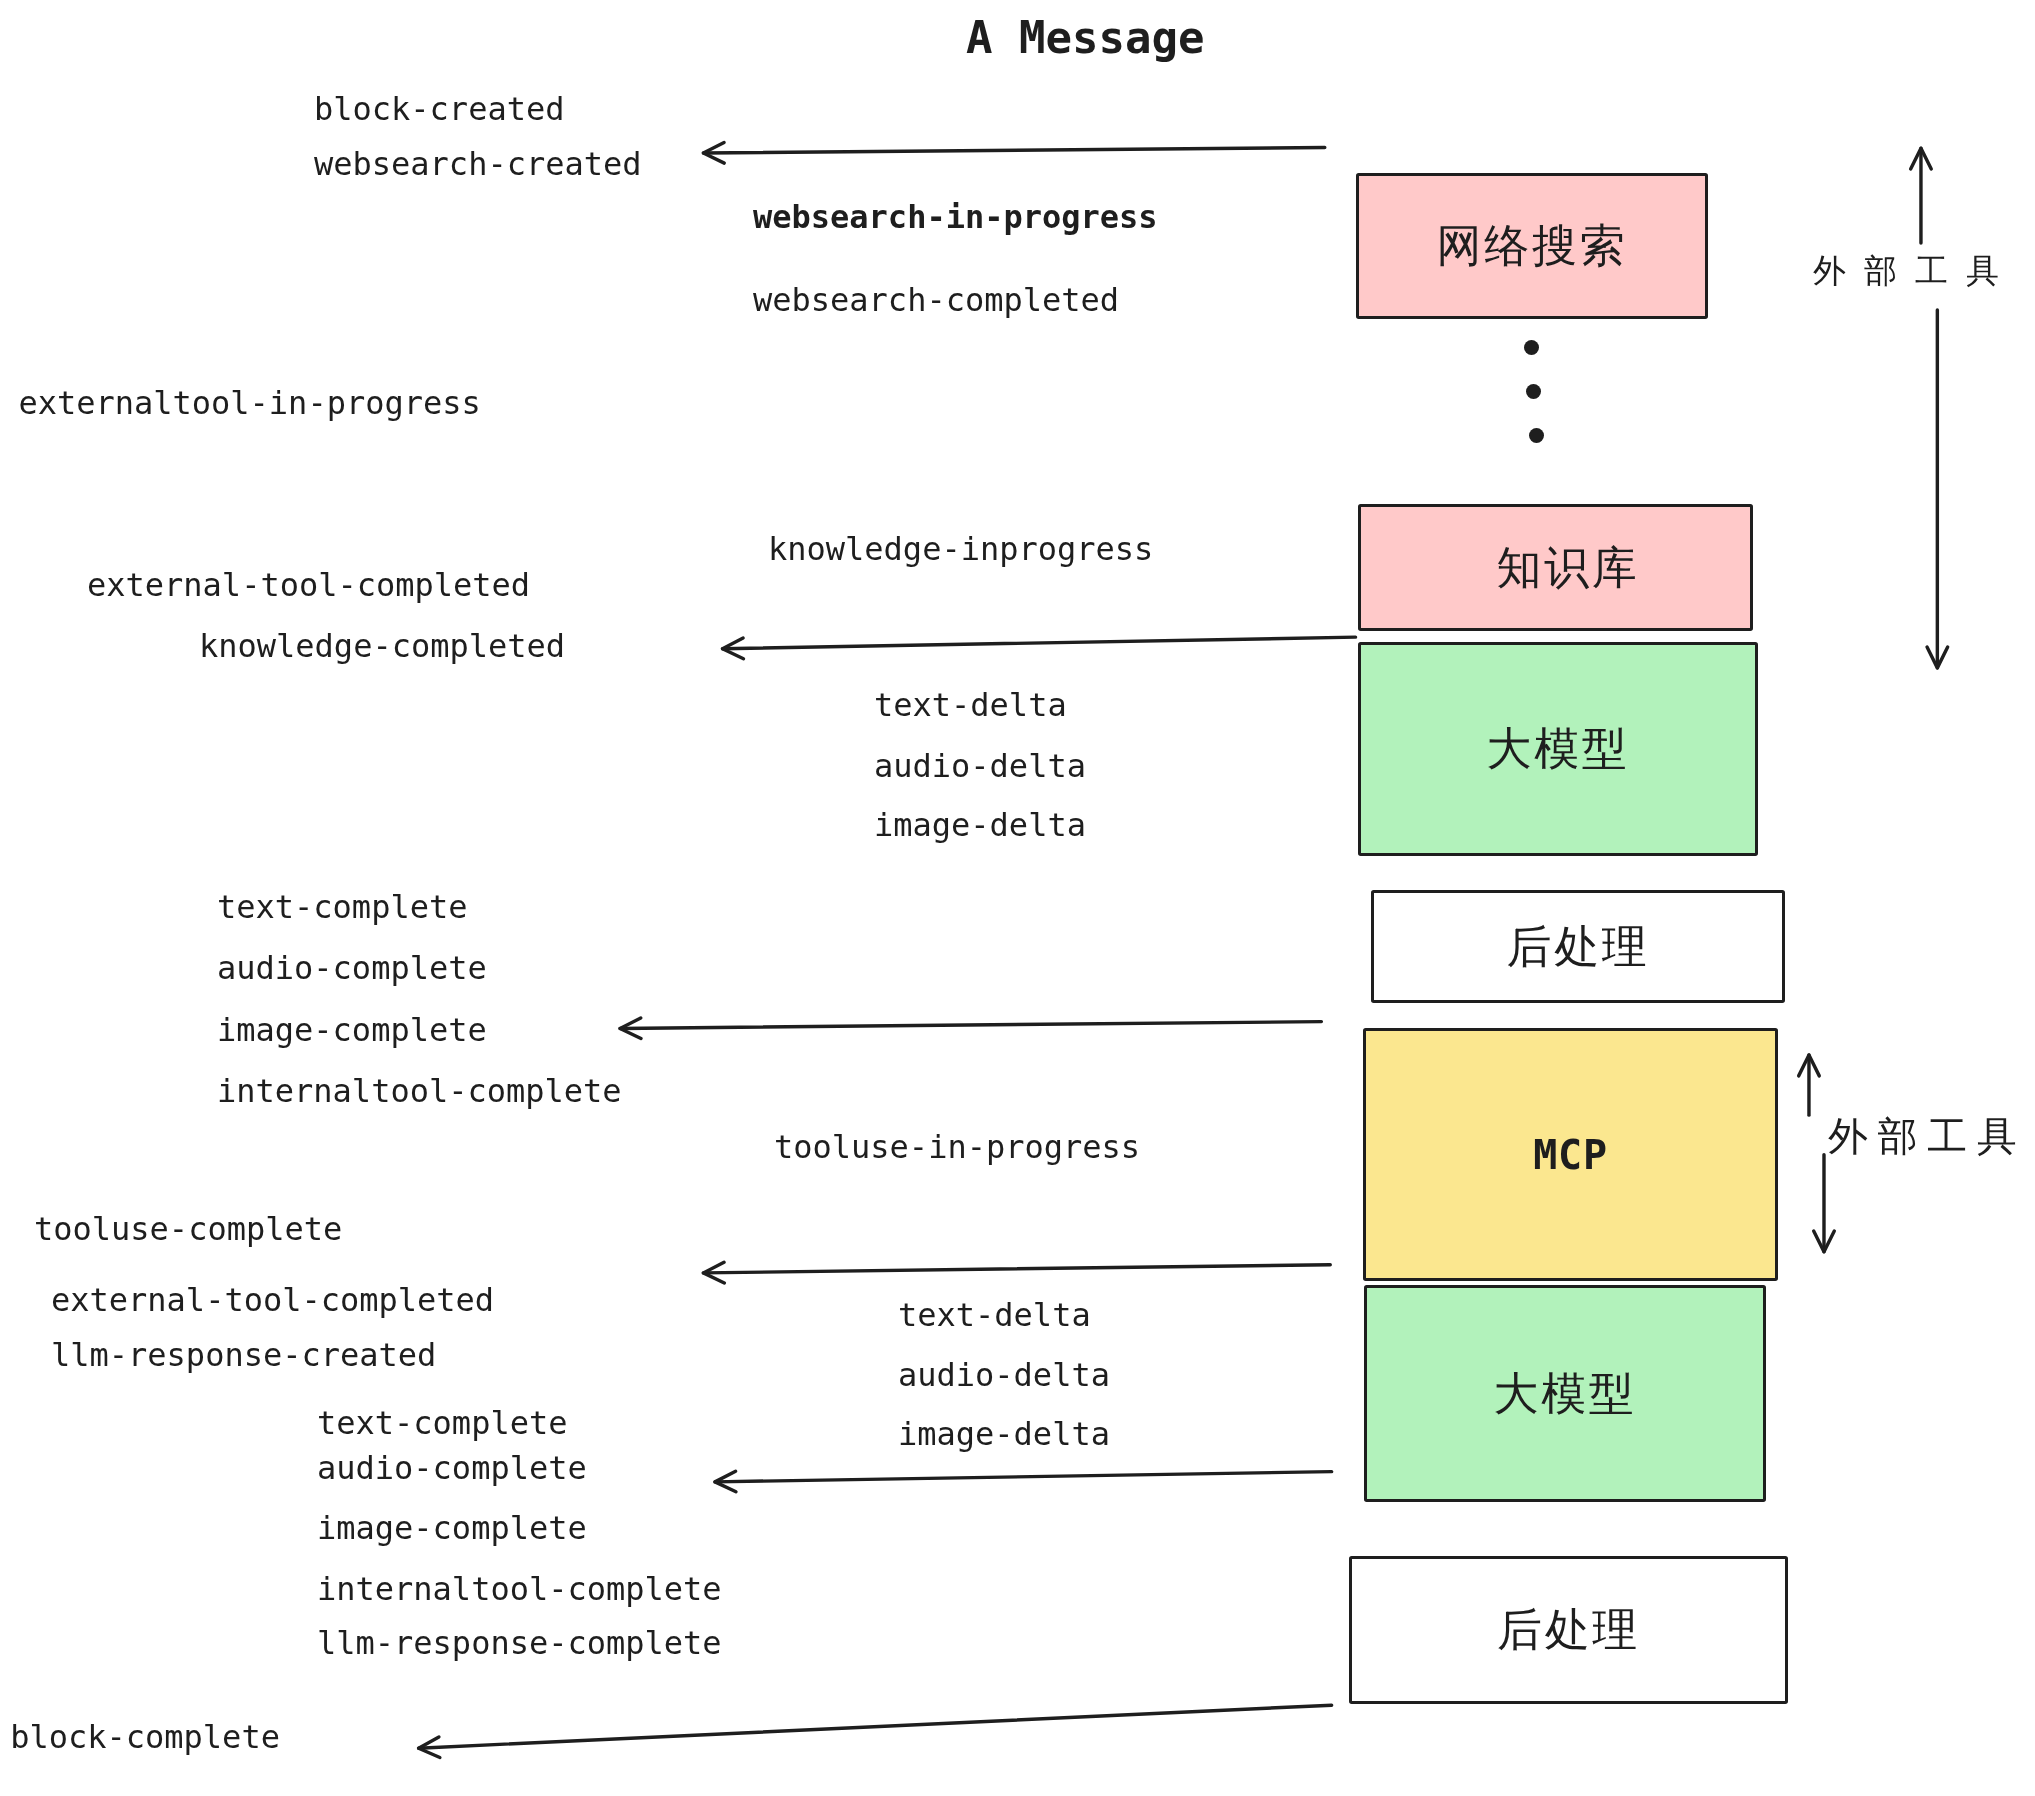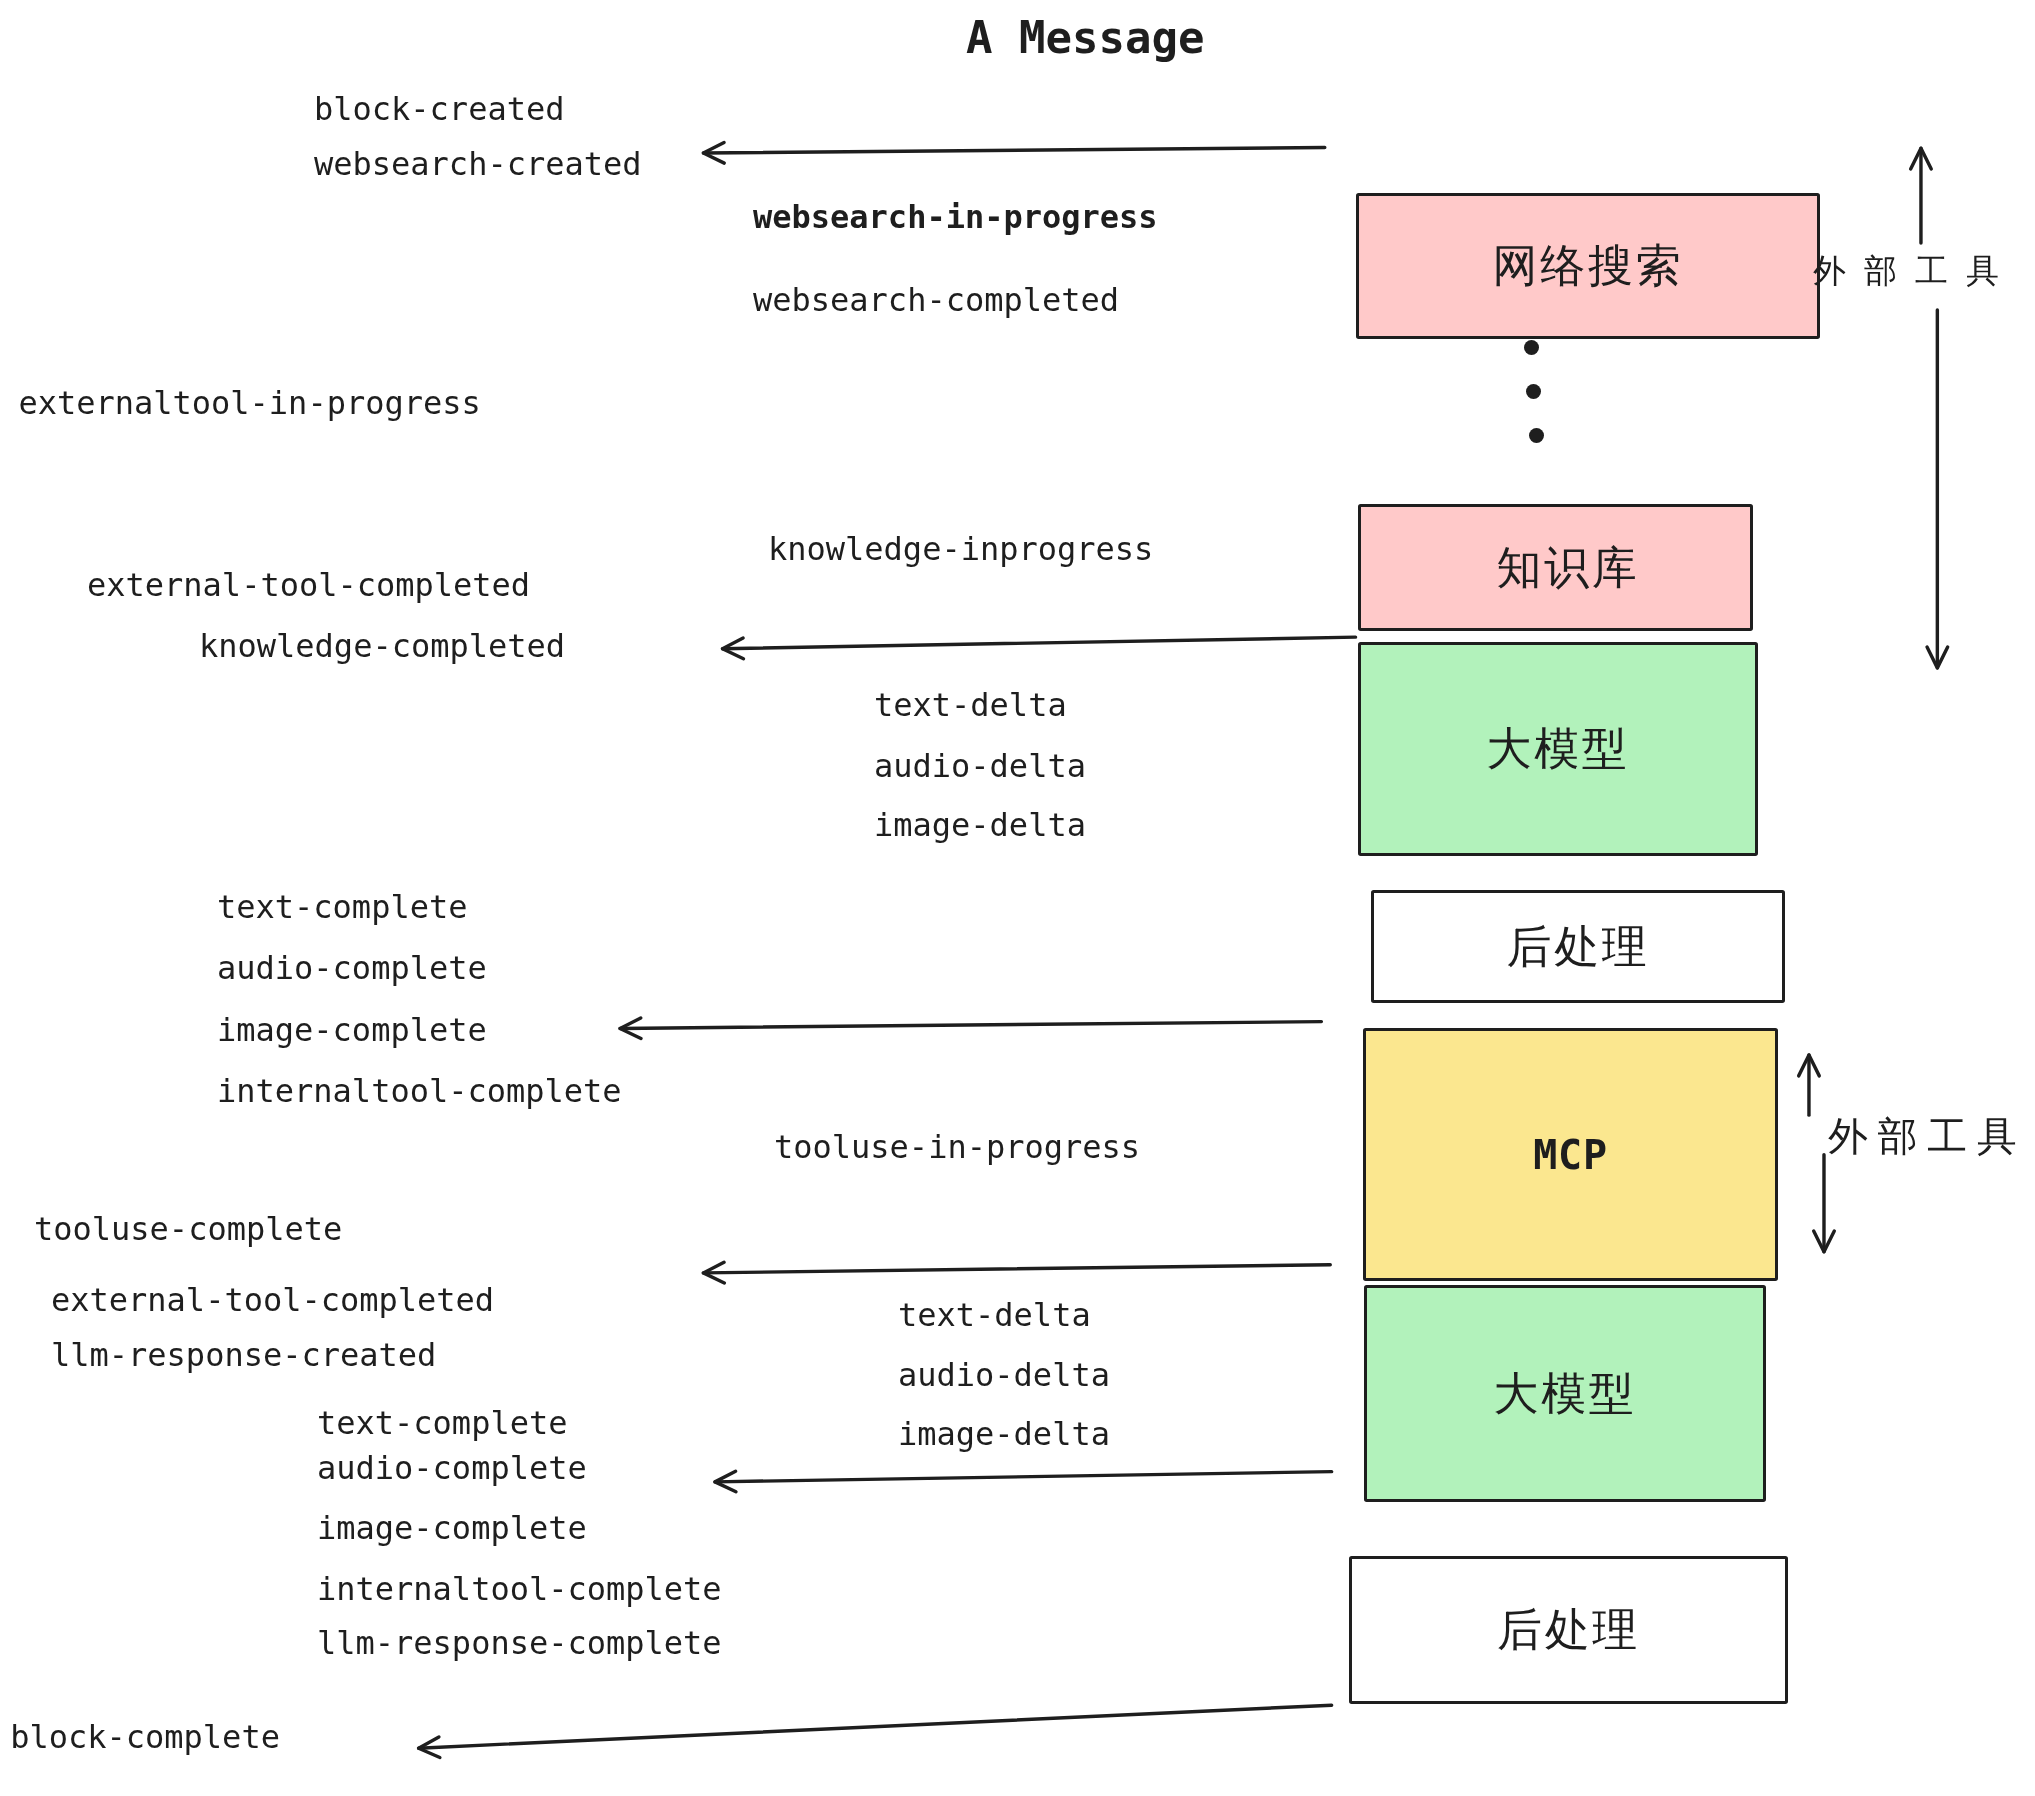--- a/index.html
+++ b/index.html
@@ -86,21 +86,21 @@
       <g>
         <path d="M 2649 1633 L 2649 1545" stroke="#1e1e1e" stroke-width="5" fill="none" stroke-linecap="round"></path>
         <path d="M 2664.0942356368278 1575.465784915868 L 2649 1545 L 2633.9057643631722 1575.465784915868" stroke="#1e1e1e" stroke-width="5" fill="none" stroke-linecap="round" stroke-linejoin="round"></path>
       </g>
       <g>
         <path d="M 2671 1691 L 2671 1833" stroke="#1e1e1e" stroke-width="5" fill="none" stroke-linecap="round"></path>
         <path d="M 2655.9057643631722 1802.534215084132 L 2671 1833 L 2686.0942356368278 1802.534215084132" stroke="#1e1e1e" stroke-width="5" fill="none" stroke-linecap="round" stroke-linejoin="round"></path>
       </g>
     </svg>
   <div class="title" id="diagram-title" style="left: 966px; top: 12.3px;">A Message</div>
-<div class="box" style="left: 1356px; top: 173px; width: 464px; height: 146px; background: rgb(255, 201, 201); margin-top: 20px;">
+<div class="box" style="left: 1356px; top: 173px; width: 352px; height: 146px; background: rgb(255, 201, 201);">
       <span class="lbl">网络搜索</span>
     </div>
     <div class="box" style="left: 1358px; top: 504px; width: 395px; height: 127px; background: rgb(255, 201, 201); padding-left: 25px;">
       <span class="lbl">知识库</span>
     </div>
     <div class="box" style="left: 1358px; top: 642px; width: 400px; height: 214px; background: rgb(178, 242, 187);">
       <span class="lbl">大模型</span>
     </div>
     <div class="box" style="left: 1371px; top: 890px; width: 414px; height: 113px; background: rgb(255, 255, 255);">
       <span class="lbl">后处理</span>

